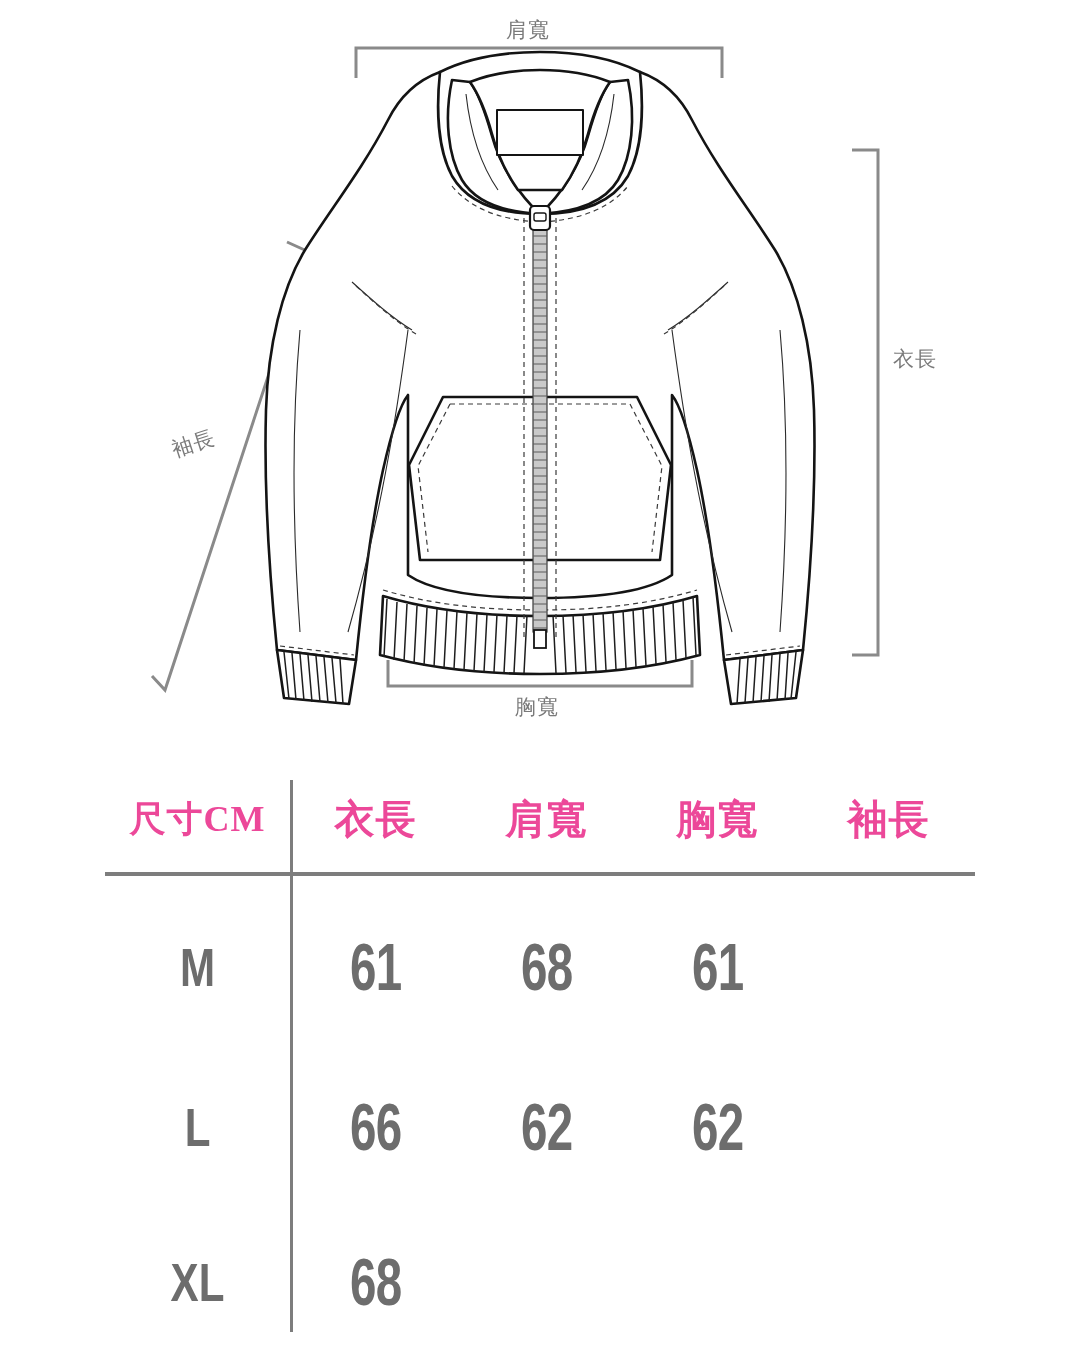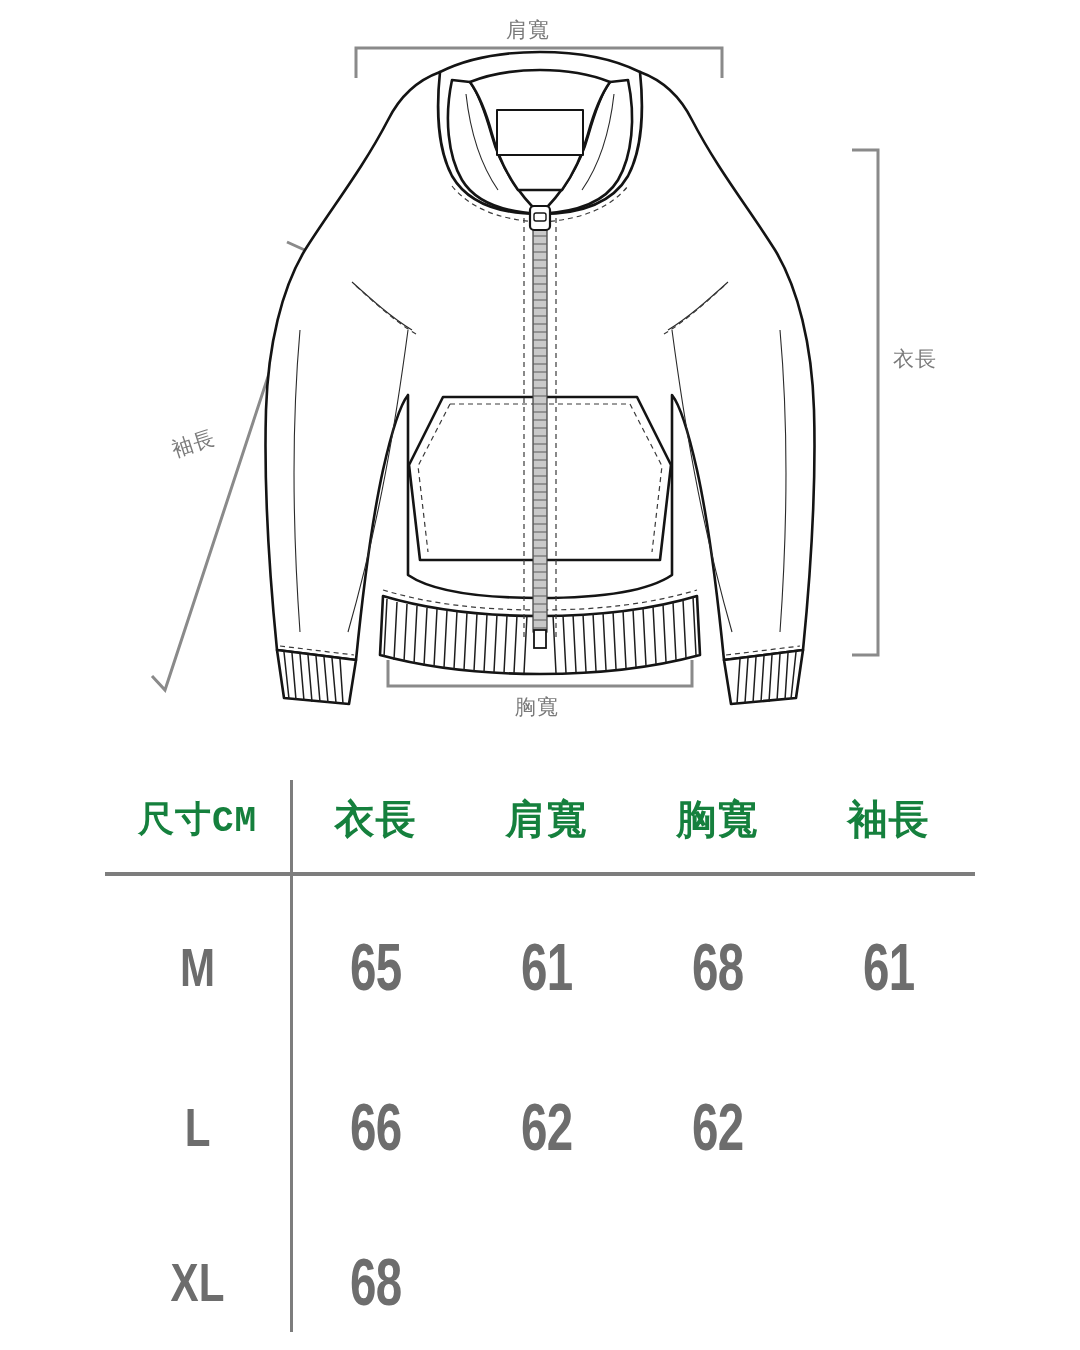--- a/index.html
+++ b/index.html
@@ -97,25 +97,25 @@
     text-align: center;
     flex: none;
   }
   .cell-val {
     width: 171px;
     text-align: center;
     flex: none;
   }
 
   .head-text {
-    color: #15803d;
+    color: #ec4899;
     font-size: 40px;
     font-weight: 700;
     letter-spacing: 1px;
-    font-family: Liberation Mono, monospace;
+    font-family: Liberation Serif, serif;
     text-align: right;
   }
   .head-text.first { font-size: 36px; }
 
   .size-text {
     color: #6d6d6d;
     font-size: 54px;
     font-weight: 700;
     font-family: "Liberation Sans Narrow", "Liberation Sans", "DejaVu Sans Condensed", sans-serif;
     transform: scaleX(0.78);
@@ -288,23 +288,20 @@
       <div class="cell-val">
         <span class="head-text">袖長</span>
       </div>
     </div>
 
     <div class="row" id="row-0">
       <div class="cell-size">
         <span class="size-text">M</span>
       </div>
       <div class="cell-val">
-        <span class="val-text">65</span>
-      </div>
-      <div class="cell-val">
         <span class="val-text">61</span>
       </div>
       <div class="cell-val">
         <span class="val-text">68</span>
       </div>
       <div class="cell-val">
         <span class="val-text">61</span>
       </div>
     </div>
 

